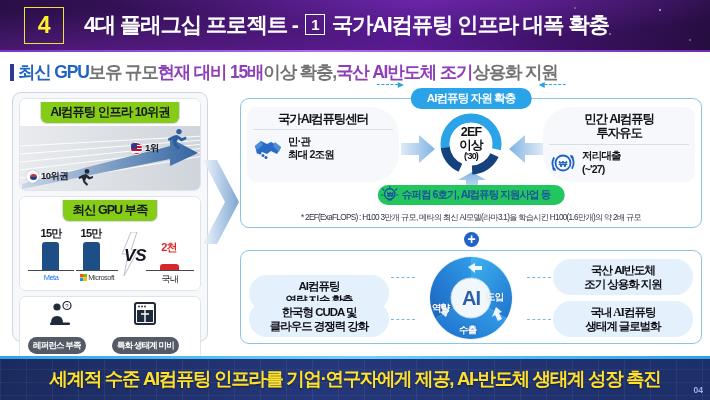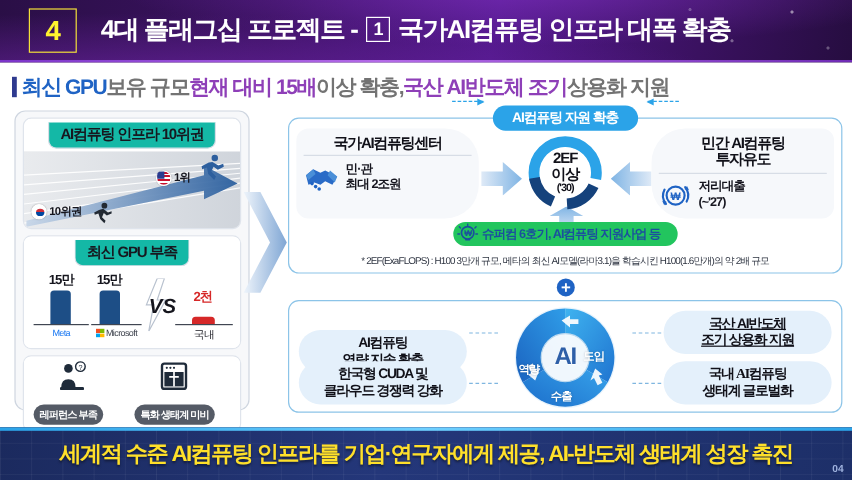--- a/index.html
+++ b/index.html
@@ -100,21 +100,21 @@
     color: #17171f;
     padding: 3px 0 2px;
     background: #ffffff;
     position: relative; z-index: 3;
   }
   .lp-head-wrap {
     display: inline-block;
     border: 1px solid #d7dde6;
     border-top: none;
     border-radius: 0 0 7px 7px;
-    background: #14b8a6;
+    background: #84cc16;
     padding: 2px 9px 2px;
   }
 
   
   .rank-box { height: 64px; position: relative;
     background: linear-gradient(180deg, #eceef1 0%, #dfe2e7 100%);
     overflow: hidden; }
   .flagchip {
     position: absolute; display: flex; align-items: center; gap: 2px;
     font-size: 9.5px; font-weight: bold; color: #15151d; letter-spacing: -.6px;
@@ -297,21 +297,21 @@
     width: 140px; height: 36px;
     background: #e4f0fb;
     border-radius: 18px;
     display: flex; align-items: center; justify-content: center;
     text-align: center;
     font-size: 11.5px; font-weight: bold; color: #111119;
     letter-spacing: -1.05px; line-height: 1.22;
   }
   .oc-l1 { left: 8px; top: 24px; }
   .oc-l2 { left: 8px; top: 50px; }
-  .oc-r1 { right: 8px; top: 8px; text-decoration: underline; }
+  .oc-r1 { right: 8px; top: 8px; }
   .oc-r2 { right: 8px; top: 50px; font-family: Liberation Serif, serif; }
   .dots-line {
     position: absolute; height: 0; border-top: 1.2px dashed #7fb6e0;
   }
 
   .wheel {
     position: absolute; left: 50%; top: 4px; transform: translateX(-50%);
     width: 86px; height: 86px;
   }
   .wheel-lbl {

